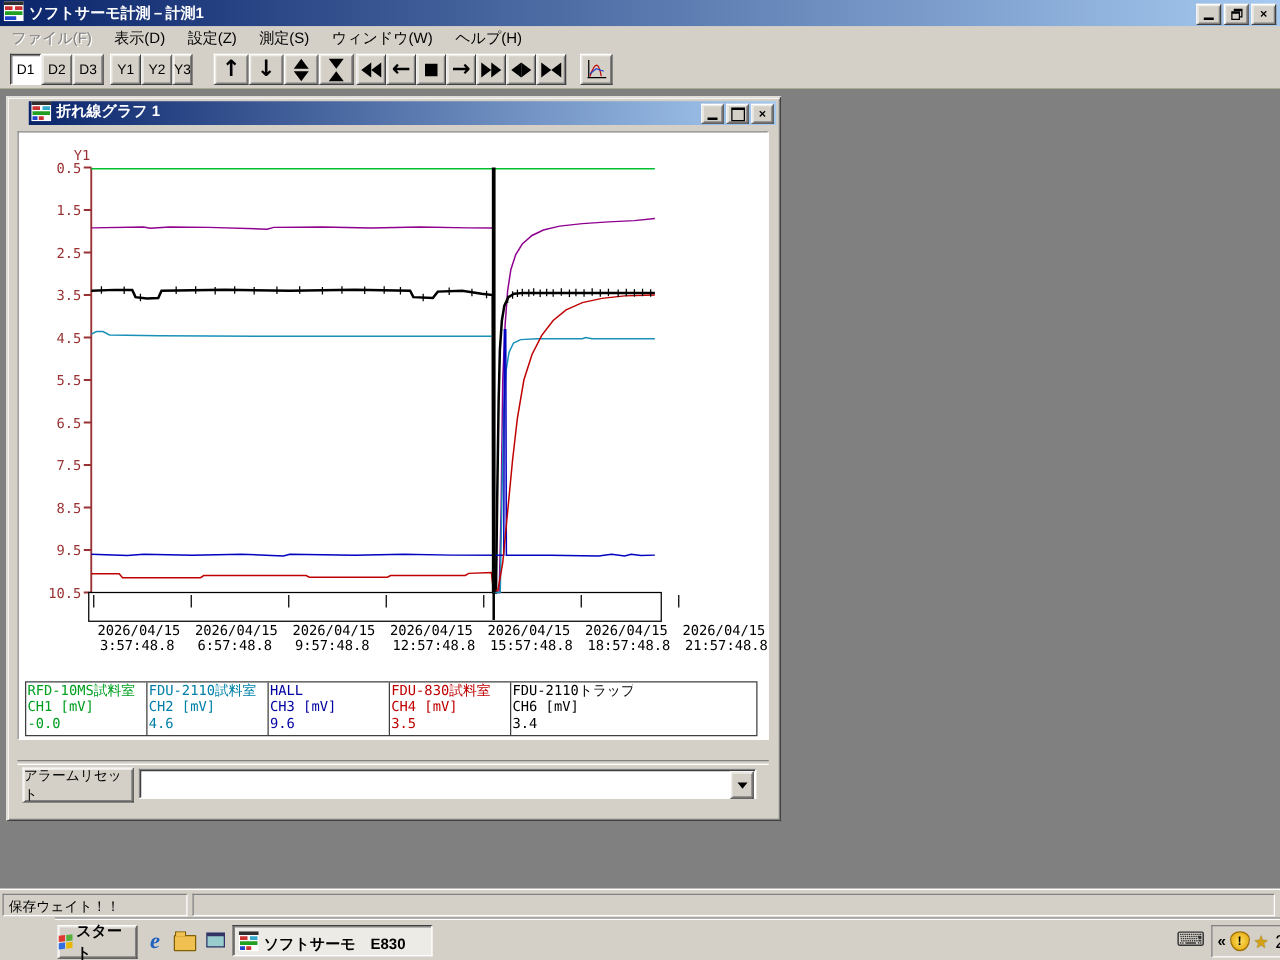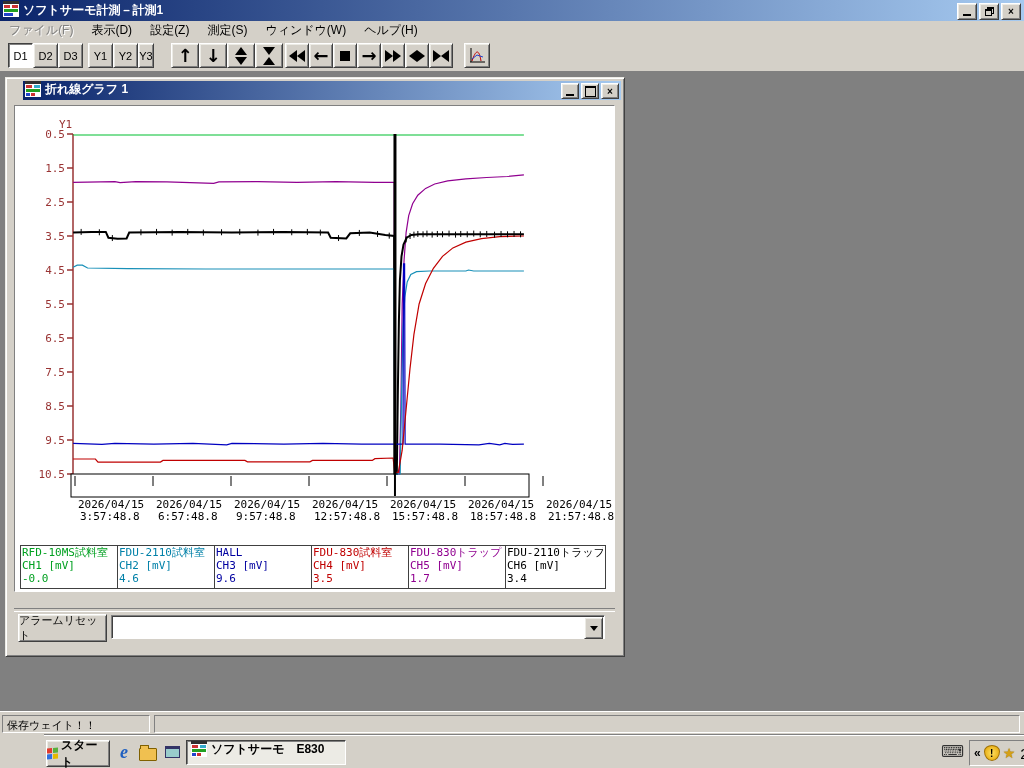--- a/index.html
+++ b/index.html
@@ -70,21 +70,21 @@
   
   .taskbar{position:absolute;left:0;top:735px;width:1024px;height:33px;background:#D4D0C8;border-top:1px solid #FFFFFF;box-shadow:0 -1px 0 #808080;margin-left:44px;}
   .start-btn{position:absolute;left:2px;top:4px;width:62px;height:25px;display:flex;align-items:center;justify-content:center;gap:3px;font-weight:bold;font-size:12px;}
   .flag{display:inline-grid;grid-template-columns:5px 5px;grid-template-rows:5px 5px;gap:1px;transform:skewY(-6deg);}
   .flag i{display:block;}
   .ql{position:absolute;top:6px;width:20px;height:20px;display:flex;align-items:center;justify-content:center;}
   .ie-e{color:#2060C0;font-family:"Liberation Serif","DejaVu Serif",serif;font-style:italic;font-weight:bold;font-size:18px;}
   .folder{width:16px;height:11px;background:#F0C050;border:1px solid #806000;border-radius:1px;position:relative;margin-top:4px;}
   .folder:before{content:"";position:absolute;left:0;top:-4px;width:7px;height:3px;background:#F0C050;border:1px solid #806000;border-bottom:none;border-radius:1px 1px 0 0;}
   .winicon{width:15px;height:12px;background:#9cc;border:1px solid #336;box-sizing:border-box;border-top:3px solid #336;}
-  .task-btn{position:absolute;left:142px;top:4px;width:160px;height:25px;display:flex;align-items:flex-start;gap:4px;padding:0 4px;box-sizing:border-box;background:#ECEBE5;border:1px solid;border-color:#404040 #FFFFFF #FFFFFF #404040;box-shadow:inset 1px 1px 0 #808080;font-weight:bold;font-size:12px;white-space:nowrap;overflow:hidden;}
+  .task-btn{position:absolute;left:142px;top:4px;width:160px;height:25px;display:flex;align-items:flex-end;gap:4px;padding:0 4px;box-sizing:border-box;background:#ECEBE5;border:1px solid;border-color:#404040 #FFFFFF #FFFFFF #404040;box-shadow:inset 1px 1px 0 #808080;font-weight:bold;font-size:12px;white-space:nowrap;overflow:hidden;}
   .tray{position:absolute;right:2px;top:4px;width:97px;height:26px;border:1px solid;border-color:#808080 #FFFFFF #FFFFFF #808080;display:flex;align-items:center;gap:3px;padding:0 4px;box-sizing:border-box;}
   .kbd-icon{position:absolute;right:104px;top:6px;font-size:16px;color:#333;}
   .chevrons{font-size:12px;font-weight:bold;}
   .shield{width:14px;height:14px;background:radial-gradient(#FFE060,#E0A000);border:1px solid #A07000;border-radius:50% 50% 50% 50%/40% 40% 60% 60%;display:flex;align-items:center;justify-content:center;font-size:10px;font-weight:bold;color:#000;}
   .star{color:#D4A017;font-size:14px;text-shadow:0 0 1px #806000;}
   .clock{font-size:15px;margin-left:2px;}
 
   .appicon{display:inline-block;}
 </style>
 </head>
@@ -333,25 +333,20 @@
             <div class="lcell mono" style="color: rgb(0, 0, 160);">
               <div>HALL</div>
               <div>CH3 [mV]</div>
               <div>9.6</div>
             </div>
             <div class="lcell mono" style="color: rgb(192, 0, 0);">
               <div>FDU-830試料室</div>
               <div>CH4 [mV]</div>
               <div>3.5</div>
             </div>
-            <div class="lcell mono" style="color: rgb(144, 0, 144);">
-              <div>FDU-830トラップ</div>
-              <div>CH5 [mV]</div>
-              <div>1.7</div>
-            </div>
             <div class="lcell mono" style="color: rgb(0, 0, 0);">
               <div>FDU-2110トラップ</div>
               <div>CH6 [mV]</div>
               <div>3.4</div>
             </div>
           </div>
       </div>
 
       <div class="groove"></div>
 

